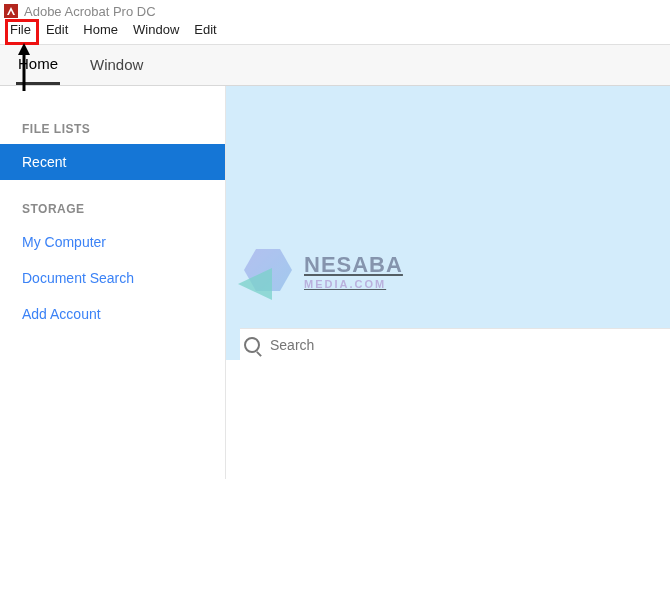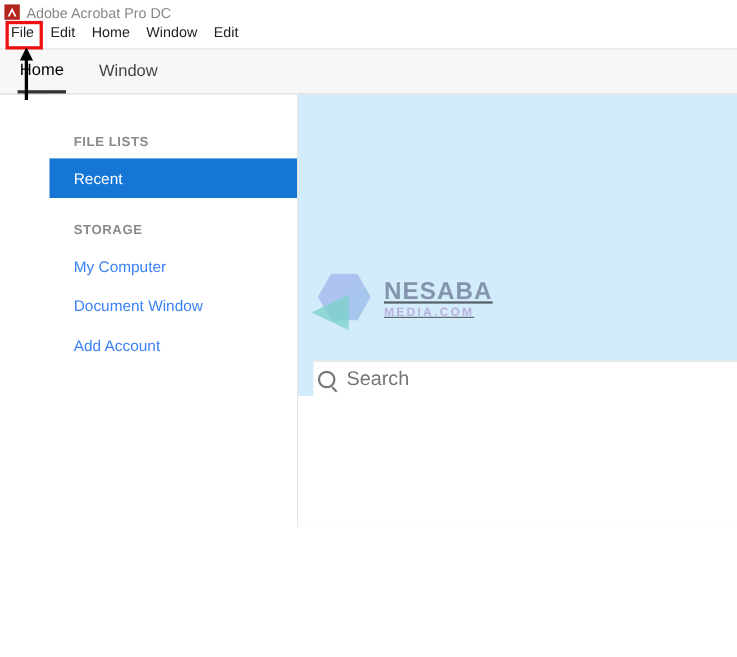--- a/index.html
+++ b/index.html
@@ -57,21 +57,20 @@
       padding: 9px 2px 10px 2px;
     }
     .toolbar .tab.active {
       color: #000;
       border-bottom: 3px solid #333;
       font-weight: 500;
     }
     .main {
       display: flex;
       height: 393px;
-      margin-left: 45px;
     }
     .sidebar {
       width: 226px;
       background: #fff;
       border-right: 1px solid #e5e5e5;
       padding-top: 28px;
     }
     .section-label {
       color: #8a8a8a;
       font-size: 12px;
@@ -117,21 +116,21 @@
       content: "";
       position: absolute;
       right: -4px; bottom: -4px;
       width: 6px; height: 2px;
       background: #777;
       transform: rotate(45deg);
     }
     .searchrow input {
       border: none;
       outline: none;
-      font-size: 18px;
+      font-size: 14px;
       color: #b91c1c;
       background: transparent;
     }
     .content-lower {
       position: absolute;
       left: 0; right: 0;
       top: 274px; bottom: 0;
       background: #fff;
     }
     .watermark {
@@ -215,21 +214,21 @@
   <span class="tab">Window</span>
 </div>
 
 <div class="main">
   <div class="sidebar">
     <div class="section-label">FILE LISTS</div>
     <div class="side-item selected">Recent</div>
     <div style="height:14px"></div>
     <div class="section-label">STORAGE</div>
     <div class="side-item">My Computer</div>
-    <div class="side-item">Document Window</div>
+    <div class="side-item">Document Search</div>
     <div class="side-item">Add Account</div>
   </div>
   <div class="content">
 
     <div class="watermark">
       <div class="shape">
         <div class="hex"></div>
         <div class="tri"></div>
       </div>
       <div class="txt">

